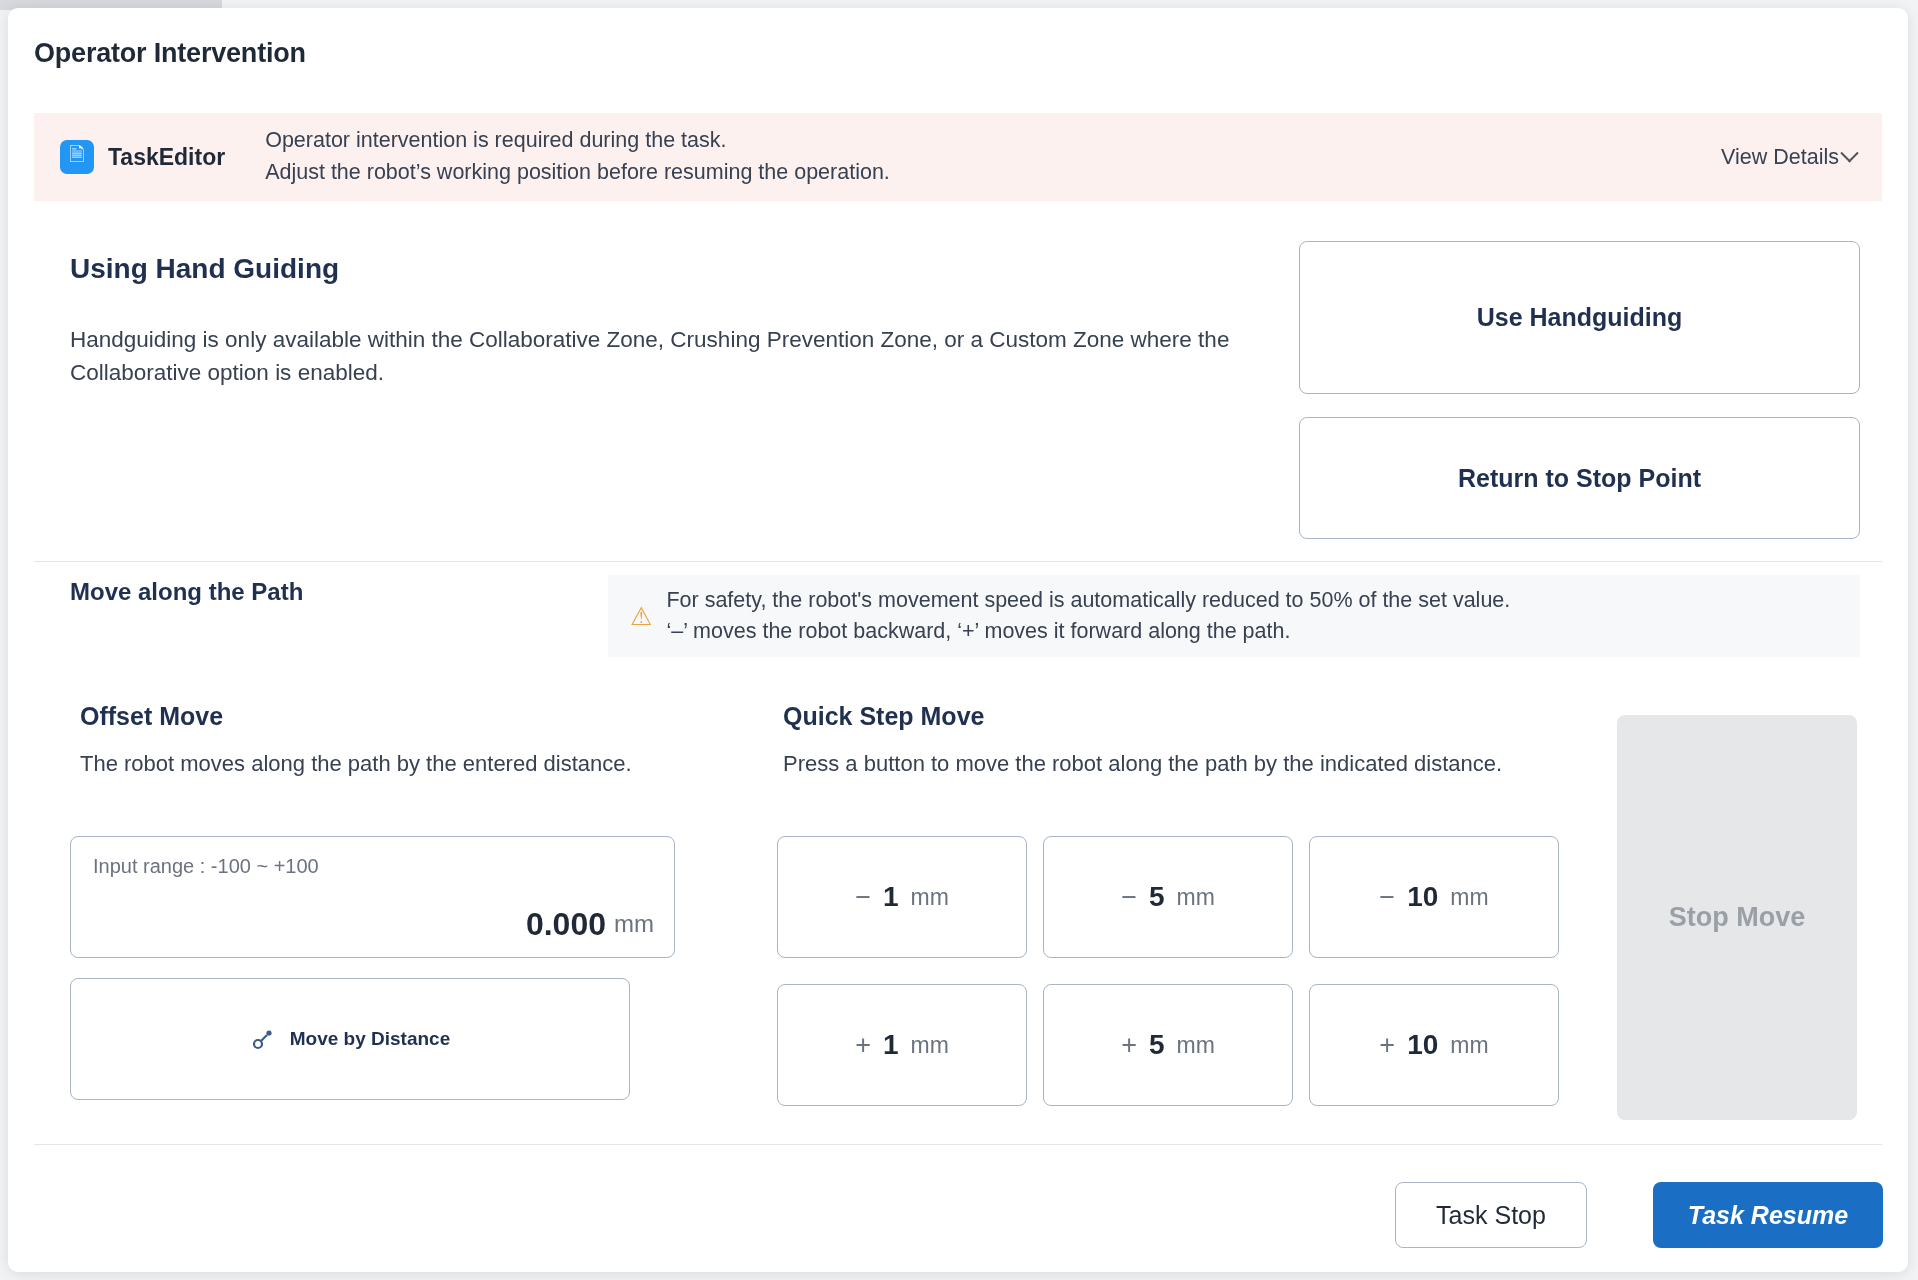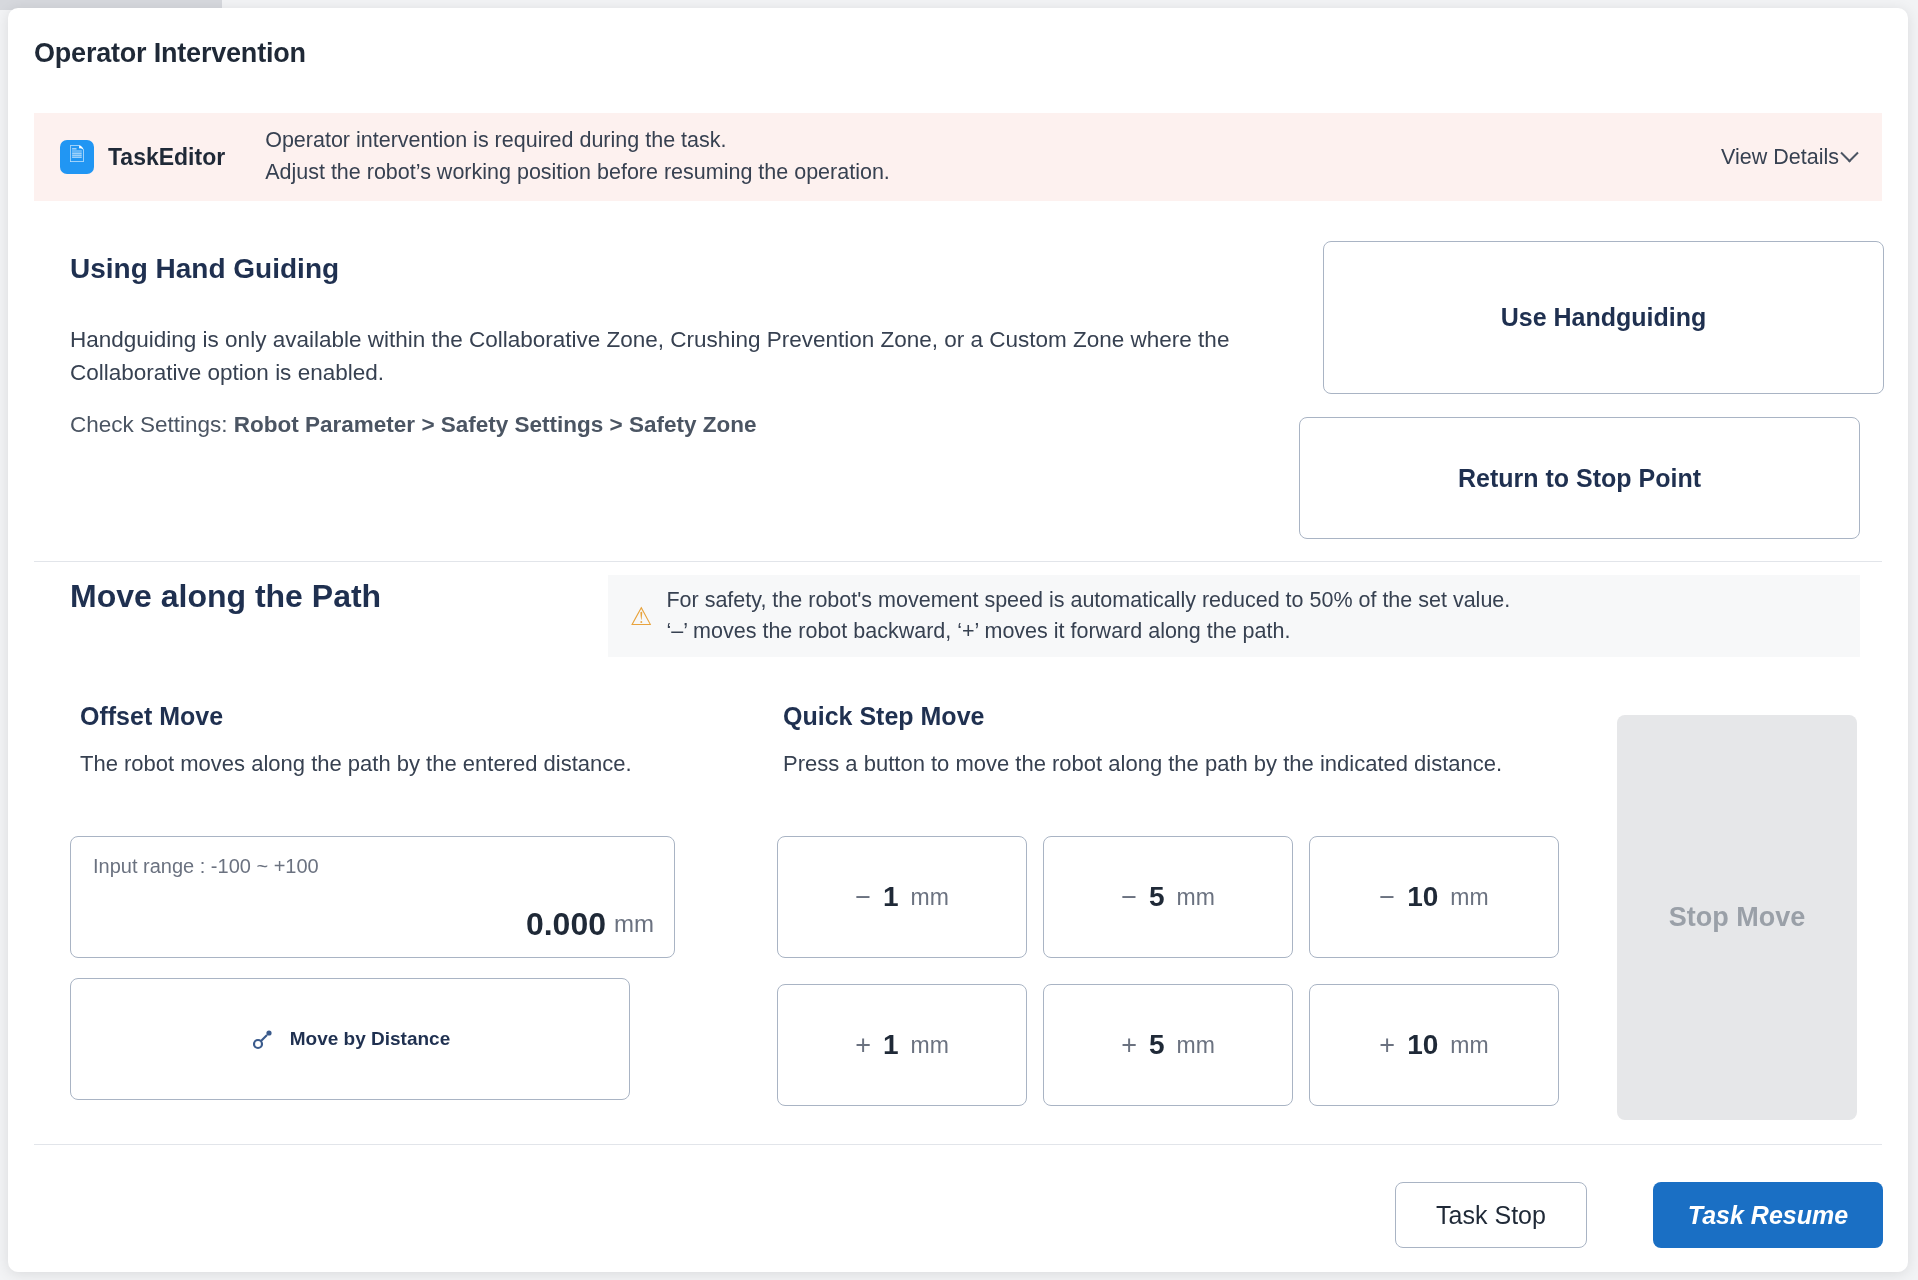--- a/index.html
+++ b/index.html
@@ -128,34 +128,34 @@
     background: #fff;
     color: #1f3050;
     font-size: 25px;
     font-weight: bold;
     display: flex;
     align-items: center;
     justify-content: center;
     cursor: pointer;
     font-family: "Liberation Sans", sans-serif;
   }
-  #btn-handguiding { left: 1291px; top: 233px; width: 561px; height: 153px; margin-left: 24px; }
+  #btn-handguiding { left: 1291px; top: 233px; width: 561px; height: 153px; }
   #btn-return      { left: 1291px; top: 409px; width: 561px; height: 122px; }
   .divider {
     position: absolute;
     left: 26px;
     width: 1848px;
     height: 1px;
     background: #e2e5ea;
   }
   
   .mp-title {
     position: absolute;
     left: 62px; top: 570px;
-    font-size: 32px;
+    font-size: 24px;
     font-weight: bold;
     color: #1f3050;
   }
   .notice {
     position: absolute;
     left: 600px; top: 567px;
     width: 1252px; height: 82px;
     background: #f7f8f9;
     display: flex;
     align-items: center;
@@ -293,23 +293,20 @@
       <div>Adjust the robot’s working position before resuming the operation.</div>
     </div>
     <div class="view-details">
       <span>View Details</span>
       <span class="chev"></span>
     </div>
   </div>
 
   <div class="hg-title">Using Hand Guiding</div>
   <div class="hg-body">Handguiding is only available within the Collaborative Zone, Crushing Prevention Zone, or a Custom Zone where the Collaborative option is enabled.</div>
-  <div class="hg-check">
-    <span>Check Settings: </span><b>Robot Parameter &gt; Safety Settings &gt; Safety Zone</b>
-  </div>
 
   <div class="btn-outline" id="btn-handguiding">Use Handguiding</div>
   <div class="btn-outline" id="btn-return">Return to Stop Point</div>
 
   <div class="divider" style="top:553px"></div>
 
   <div class="mp-title">Move along the Path</div>
   <div class="notice">
     <div class="warn-icon">⚠</div>
     <div class="notice-text">

